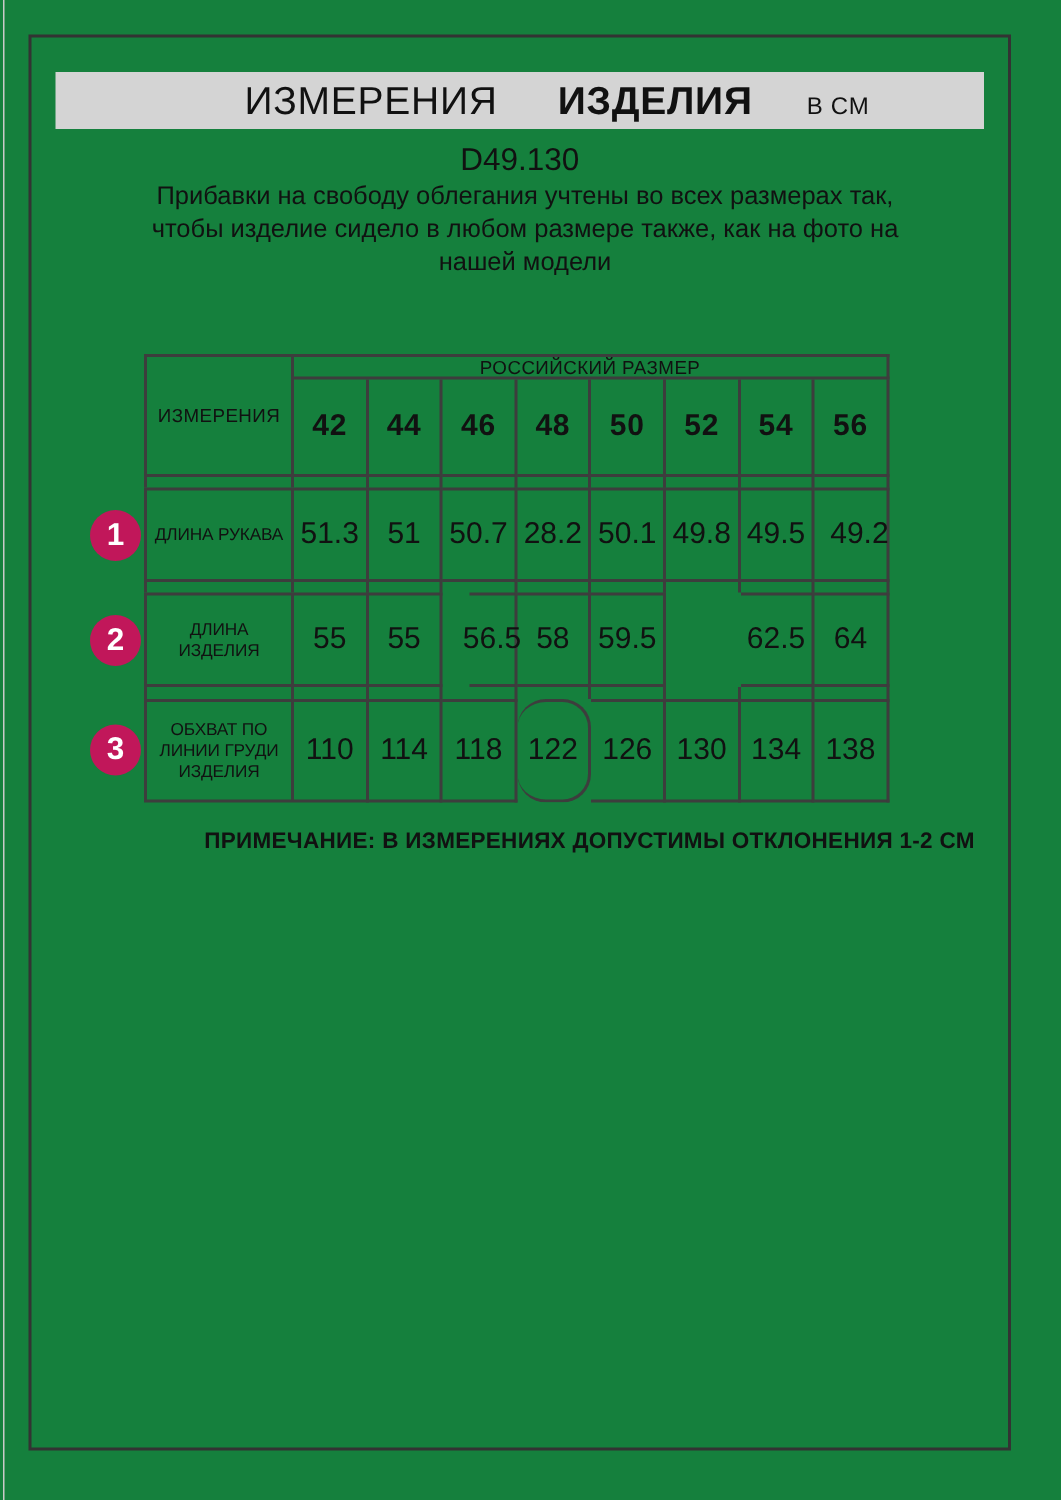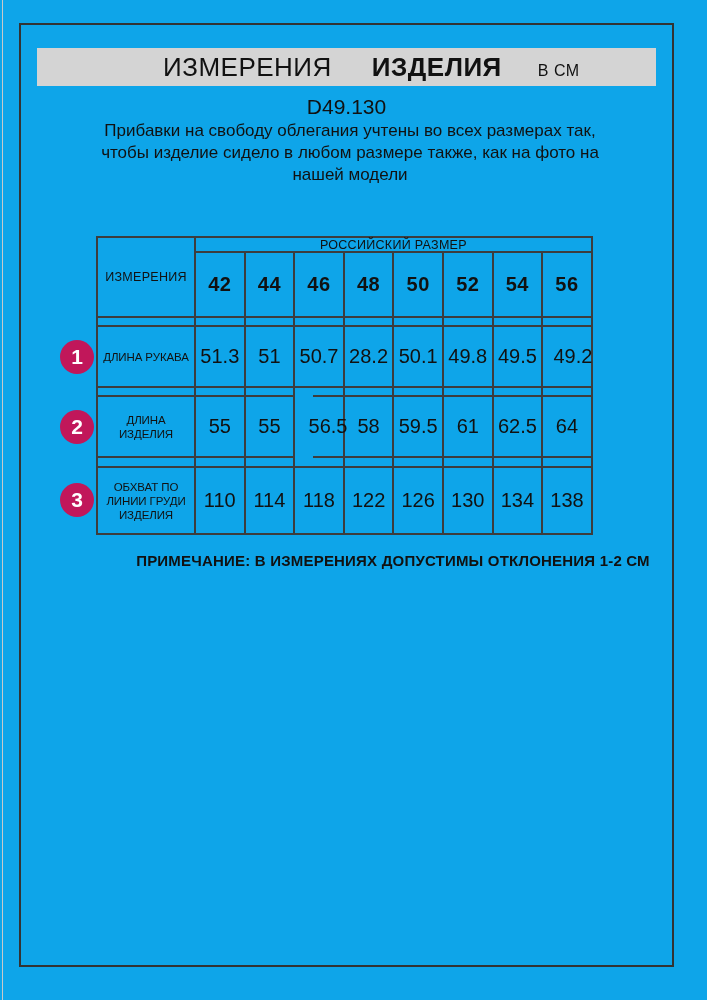--- a/index.html
+++ b/index.html
@@ -1,17 +1,17 @@
 <!DOCTYPE html>
 <html><head>
 <meta charset="utf-8">
 <style>
   html,body{margin:0;padding:0;background:#ffffff;}
   .page{
-    position:relative;width:707px;height:1000px;background:#0ea5e9;overflow:hidden;
+    position:relative;width:707px;height:1000px;background:#15803d;overflow:hidden;
     font-family:"Liberation Sans",sans-serif;color:#111;
     --accent:#c1175a;--bar-bg:#d4d4d4;--line:#3d3d3d;--frame:#333333;
   }
   .edge-line{position:absolute;left:2px;top:0;width:1px;height:1000px;background:#c9c9c9;}
   .frame{position:absolute;left:19px;top:23px;width:655px;height:944px;border:2px solid var(--frame);box-sizing:border-box;}
   .title-bar{
     position:absolute;left:37px;top:48px;width:619px;height:38px;background:var(--bar-bg);
     display:flex;align-items:baseline;padding-left:126px;box-sizing:border-box;
   }
   .t1{font-size:26px;font-weight:400;letter-spacing:.5px;line-height:38px;}
@@ -104,39 +104,38 @@
       <div class="cell spacer" style="grid-area: 5 / 7;"></div>
       <div class="cell spacer" style="grid-area: 5 / 8;"></div>
       <div class="cell spacer" style="grid-area: 5 / 9;"></div>
       <div class="cell label-cell first-col" style="grid-area: 6 / 1;">ДЛИНА
 ИЗДЕЛИЯ</div>
       <div class="cell value-cell" style="grid-area: 6 / 2;">55</div>
       <div class="cell value-cell" style="grid-area: 6 / 3;">55</div>
       <div class="cell value-cell" style="grid-area: 6 / 4; margin-left: 18px;">56.5</div>
       <div class="cell value-cell" style="grid-area: 6 / 5;">58</div>
       <div class="cell value-cell" style="grid-area: 6 / 6;">59.5</div>
-      <div class="cell value-cell" style="grid-area: 6 / 7;">61</div>
       <div class="cell value-cell" style="grid-area: 6 / 8;">62.5</div>
       <div class="cell value-cell" style="grid-area: 6 / 9;">64</div>
       <div class="cell spacer first-col" style="grid-area: 7 / 1;"></div>
       <div class="cell spacer" style="grid-area: 7 / 2;"></div>
       <div class="cell spacer" style="grid-area: 7 / 3;"></div>
       <div class="cell spacer" style="grid-area: 7 / 4;"></div>
       <div class="cell spacer" style="grid-area: 7 / 5;"></div>
       <div class="cell spacer" style="grid-area: 7 / 6;"></div>
       <div class="cell spacer" style="grid-area: 7 / 7;"></div>
       <div class="cell spacer" style="grid-area: 7 / 8;"></div>
       <div class="cell spacer" style="grid-area: 7 / 9;"></div>
       <div class="cell label-cell first-col" style="grid-area: 8 / 1;">ОБХВАТ ПО
 ЛИНИИ ГРУДИ
 ИЗДЕЛИЯ</div>
       <div class="cell value-cell" style="grid-area: 8 / 2;">110</div>
       <div class="cell value-cell" style="grid-area: 8 / 3;">114</div>
       <div class="cell value-cell" style="grid-area: 8 / 4;">118</div>
-      <div class="cell value-cell" style="grid-area: 8 / 5;">122</div>
+      <div class="cell value-cell" style="grid-area: 8 / 5; border-radius: 19px;">122</div>
       <div class="cell value-cell" style="grid-area: 8 / 6;">126</div>
       <div class="cell value-cell" style="grid-area: 8 / 7;">130</div>
       <div class="cell value-cell" style="grid-area: 8 / 8;">134</div>
       <div class="cell value-cell" style="grid-area: 8 / 9;">138</div>
     </div>
 
   <div class="badge badge-1">1</div>
   <div class="badge badge-2">2</div>
   <div class="badge badge-3">3</div>
 

